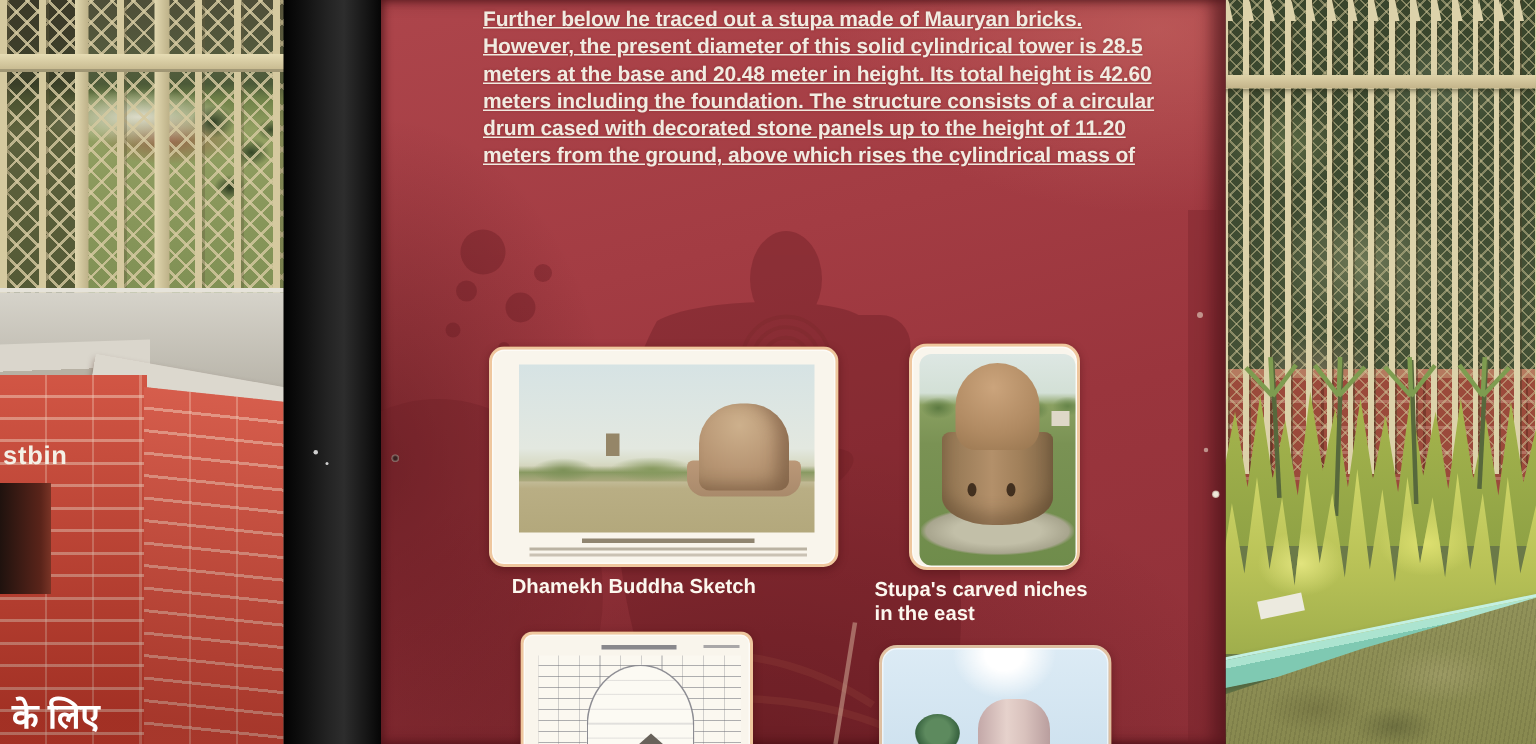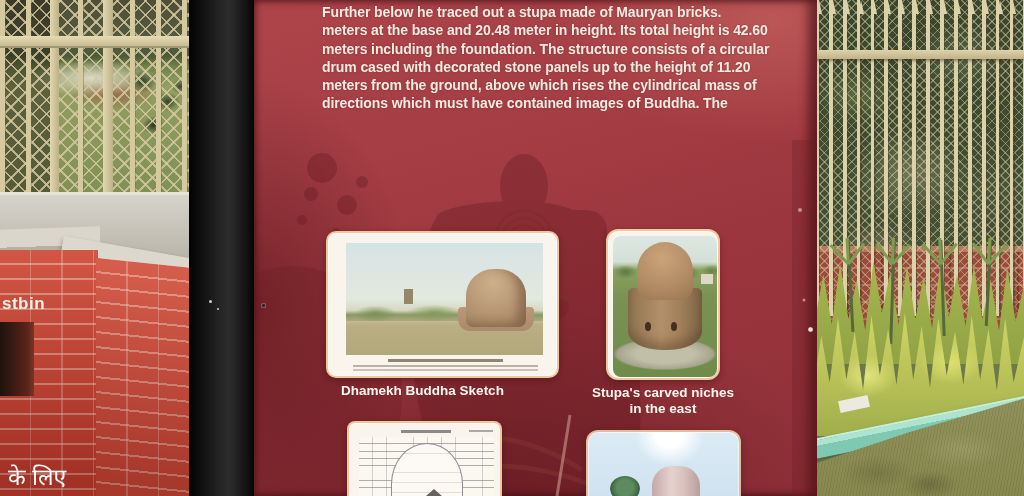--- a/index.html
+++ b/index.html
@@ -39,42 +39,42 @@
   .brick{background-color:#c23d30;background-image:
       linear-gradient(180deg, rgba(255,160,130,.25), rgba(90,20,10,.3) 92%),
       repeating-linear-gradient(180deg, transparent 0 13px, rgba(240,225,210,.5) 13px 15px),
       repeating-linear-gradient(90deg, transparent 0 30px, rgba(240,225,210,.35) 30px 31.5px);}
   .brick-left{left:0;top:250px;width:98px;height:246px;}
   .brick-right{left:96px;top:258px;width:96px;height:238px;transform:skewY(6deg);transform-origin:left top;
     background-color:#c8473a;}
   .recess{left:0;top:322px;width:34px;height:74px;
     background:linear-gradient(90deg,#1f120e,#5a241a 80%,#7a3426);}
   .stbin-label{left:2px;top:294px;color:#f4f0e6;font-size:17px;font-weight:700;letter-spacing:.5px;}
-  .hindi-label{left:8px;top:460px;color:#ffffff;font-size:23px;font-weight:400;}
+  .hindi-label{left:8px;top:460px;color:#ffffff;font-size:23px;font-weight:700;}
 
   
   #sign-pole{left:189px;top:0;width:65px;height:496px;z-index:5;
     background:linear-gradient(90deg,#020202 0,#101010 20%,#232323 45%,#2d2d2d 62%,#161616 85%,#050505);}
   #sign-pole i{display:block;background:#cfcfcf;border-radius:50%;}
   #sign-pole .s1{left:20px;top:300px;width:3px;height:3px;}
   #sign-pole .s2{left:28px;top:308px;width:2px;height:2px;}
 
   
   #board{left:252px;top:0;width:565px;height:496px;z-index:4;overflow:hidden;
     background:
       radial-gradient(300px 170px at 92% 4%, rgba(216,122,112,.4), transparent 72%),
       radial-gradient(220px 320px at 0% 62%, rgba(58,8,12,.42), transparent 72%),
       radial-gradient(420px 260px at 45% 100%, rgba(66,12,16,.4), transparent 78%),
       linear-gradient(165deg,#ad454b 0%,#a33c43 35%,#9a353d 60%,#8f3038 100%);
     box-shadow: inset 4px 0 6px rgba(50,8,12,.6), inset -9px 0 10px rgba(50,8,12,.55);}
   #watermark{left:0;top:0;width:565px;height:496px;}
   #board-text{left:70px;top:3px;width:478px;}
   #board-text div{position:static;white-space:nowrap;color:#f1ebe1;
     font-size:14px;line-height:18.3px;font-weight:700;letter-spacing:-.1px;
-    text-shadow:0 0 2px rgba(110,30,30,.45);}
+    text-shadow:0 0 2px rgba(110,30,30,.45);text-decoration:underline;}
   .frame{background:#f9f5ec;border:2px solid rgba(232,160,95,.55);border-radius:10px;
     box-shadow:0 2px 6px rgba(60,10,12,.4), inset 0 0 0 1px rgba(255,255,255,.6);}
   #frame1{left:74px;top:231px;width:233px;height:147px;}
   .sketch{left:18px;top:10px;width:197px;height:112px;
     background:linear-gradient(180deg,#d6e3e4 0%,#e3e8e0 50%,#d9dcc8 58%,#b9ae84 74%,#b3a87c 100%);}
   .treeline{left:0;top:62px;width:197px;height:16px;background:
       radial-gradient(30px 12px at 15% 55%,#7d9158,transparent 70%),
       radial-gradient(40px 12px at 45% 50%,#86995e,transparent 70%),
       radial-gradient(36px 12px at 82% 55%,#7d9158,transparent 72%),
       linear-gradient(180deg,transparent 35%, rgba(125,145,85,.85) 62%, rgba(150,150,100,.5));}
@@ -102,21 +102,21 @@
   .p2-ring{left:1px;top:102px;width:102px;height:32px;
     background:radial-gradient(ellipse at 50% 50%, #c2bfa8 40%, #a8a58e 66%, transparent 72%);}
   .p2-dome{left:24px;top:6px;width:56px;height:58px;border-radius:50% 50% 24% 24%;
     background:radial-gradient(circle at 45% 28%,#cba47c,#b08a62 60%,#97754f);}
   .p2-base{left:15px;top:52px;width:74px;height:62px;
     border-radius:8% 8% 46% 46% / 8% 8% 30% 30%;
     background:linear-gradient(90deg,#8f7350,#b3906a 45%,#a1805a 70%,#7d6445);
     box-shadow:inset 0 -8px 10px rgba(70,50,30,.35);}
   .niche{width:6px;height:9px;border-radius:50%;background:#42301f;}
   .n1{left:32px;top:86px;} .n2{left:58px;top:86px;}
-  #caption2{left:331px;top:385px;width:160px;text-align:center;color:#fcf7ee;
+  #caption2{left:331px;top:385px;width:160px;color:#fcf7ee;
     font-size:13.5px;font-weight:700;line-height:16px;}
   #caption2 div{position:static;}
   #frame3{left:95px;top:421px;width:155px;height:80px;border-radius:8px 8px 0 0;}
   .h1{left:52px;top:7px;width:50px;height:2.5px;background:rgba(90,90,100,.7);}
   .h2{left:120px;top:7px;width:24px;height:2px;background:rgba(90,90,100,.5);}
   .drawing{left:10px;top:14px;width:135px;height:66px;background-color:#fbf8f0;background-image:
       repeating-linear-gradient(180deg, rgba(255,255,255,0) 0 6.5px, rgba(110,112,120,.55) 6.5px 7.3px),
       repeating-linear-gradient(90deg, rgba(255,255,255,0) 0 13px, rgba(110,112,120,.3) 13px 13.8px);}
   .arch{left:32px;top:6px;width:72px;height:62px;background-color:#fcfaf3;
     border:1.3px solid rgba(105,105,115,.75);border-bottom:0;
@@ -249,25 +249,25 @@
         <path d="M210,440 C250,430 300,450 330,470"></path>
         <path d="M200,470 C260,458 320,475 350,490"></path>
       </g>
       <path d="M318,415 L305,496" stroke="#d8b49e" stroke-opacity="0.5" stroke-width="3"></path>
       <circle cx="548" cy="210" r="2" fill="#e8d8c8" opacity="0.6"></circle>
       <circle cx="552" cy="300" r="1.5" fill="#e8d8c8" opacity="0.6"></circle>
     </svg>
 
     <div id="board-text">
       <div>Further below he traced out a stupa made of Mauryan bricks.</div>
+      <div>However, the present diameter of this solid cylindrical tower is 28.5</div>
       <div>meters at the base and 20.48 meter in height. Its total height is 42.60</div>
       <div>meters including the foundation. The structure consists of a circular</div>
       <div>drum cased with decorated stone panels up to the height of 11.20</div>
       <div>meters from the ground, above which rises the cylindrical mass of</div>
-      <div>directions which must have contained images of Buddha. The</div>
     </div>
 
     <div id="frame1" class="frame">
       <div class="sketch">
         <div class="treeline"></div>
         <div class="tower1"></div>
         <div class="stupa1-base"></div>
         <div class="stupa1"></div>
       </div>
       <div class="microline m1"></div>

